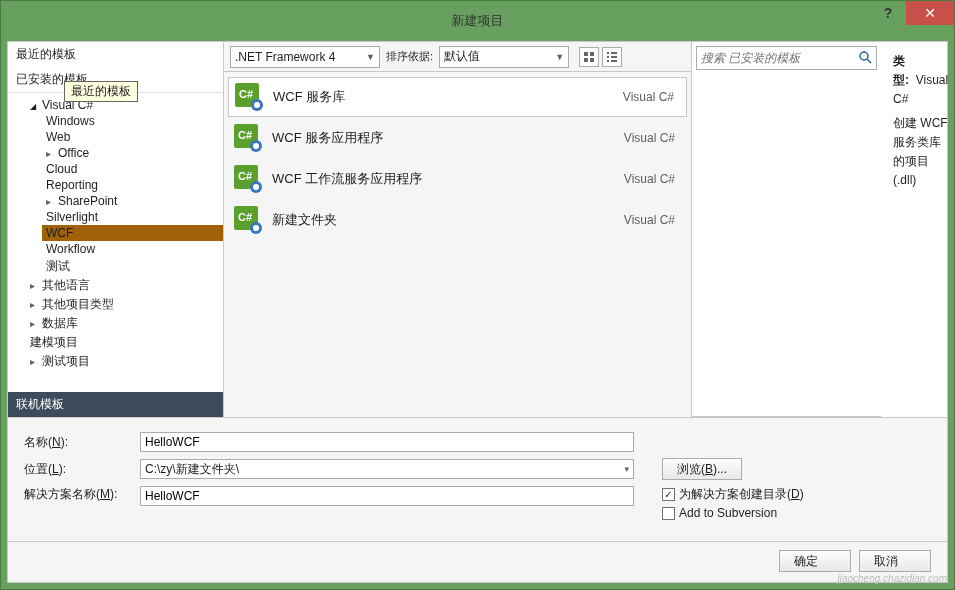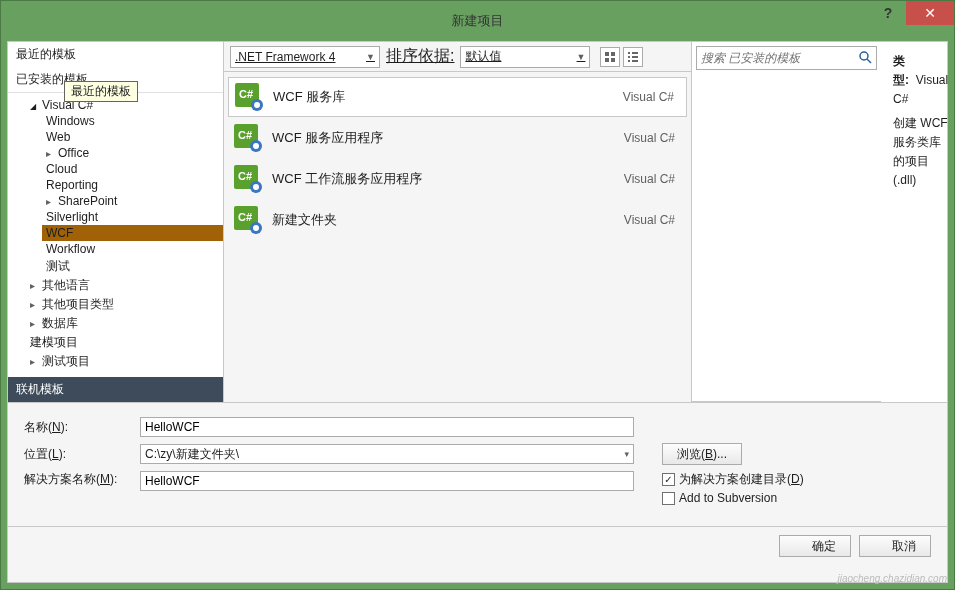--- a/index.html
+++ b/index.html
@@ -18,48 +18,48 @@
 .lp-header.installed { background: #fff; border-bottom: 1px solid #e0e0e0; }
 .tooltip { position: absolute; background: #ffffe1; border: 1px solid #646464; padding: 1px 6px; font-size: 12px; left: 64px; top: 81px; z-index: 50; }
 .tree { flex: 1; padding: 4px 0 4px 18px; overflow: auto; }
 .tree-item { padding: 1px 0 1px 4px; font-size: 12px; cursor: default; white-space: nowrap; }
 .tree-item.wcf { background: #a16207; }
 .tree-caret::before { content: "▸"; color: #606060; font-size: 10px; display: inline-block; width: 12px; }
 .tree-caret.open::before { content: "◢"; color: #1e1e1e; font-size: 8px; }
 .tree-sub { padding-left: 16px; }
 .lp-online { background: #3e4b5a; color: #fff; padding: 4px 8px; font-size: 12px; }
 .mid-pane { flex: 1; display: flex; flex-direction: column; background: #f5f5f5; }
-.mid-toolbar { height: 30px; display: flex; align-items: center; gap: 6px; padding: 0 6px; border-bottom: 1px solid #c8c8c8; background: #f5f5f5; text-decoration: underline; }
+.mid-toolbar { height: 30px; display: flex; align-items: center; gap: 6px; padding: 0 6px; border-bottom: 1px solid #c8c8c8; background: #f5f5f5; }
 .combo { border: 1px solid #ababab; background: #fff; height: 22px; display: flex; align-items: center; padding: 0 4px; font-size: 12px; }
 .combo .chev { margin-left: auto; color: #606060; font-size: 9px; padding-left: 6px; }
-.sort-label { font-size: 16px; }
+.sort-label { font-size: 11px; }
 .view-btns { display: flex; gap: 3px; margin-left: 4px; }
 .vbtn { width: 20px; height: 20px; border: 1px solid #ababab; background: #fff; display: flex; align-items: center; justify-content: center; }
 .vbtn svg { display: block; }
 .template-list { flex: 1; background: #f5f5f5; overflow: auto; padding: 4px 0; }
 .tpl-row { height: 40px; display: flex; align-items: center; padding: 0 12px 0 6px; gap: 10px; margin: 1px 4px; }
 .tpl-row.selected { background: #fff; border: 1px solid #c8c8c8; }
 .tpl-icon { width: 28px; height: 28px; position: relative; }
 .tpl-name { font-size: 13px; flex: 1; }
 .tpl-lang { font-size: 12px; color: #606060; }
 .right-pane { width: 256px; background: #fff; border-left: 1px solid #c8c8c8; display: flex; flex-direction: row; }
 .search-wrap { padding: 4px; border-bottom: 1px solid #c8c8c8; }
 .search { border: 1px solid #ababab; height: 24px; display: flex; align-items: center; padding: 0 4px; }
 .search input { border: none; outline: none; flex: 1; font-size: 12px; color: #888; font-style: italic; background: transparent; }
 .search-icon { color: #258; font-size: 14px; }
 .desc-pane { padding: 10px 12px; font-size: 12px; line-height: 1.6; }
 .desc-pane .type-line { margin-bottom: 4px; }
 .lower { background: #f5f5f5; padding: 14px 16px 12px 16px; }
 .form-row { display: flex; align-items: center; margin-bottom: 6px; gap: 4px; }
 .form-label { width: 112px; font-size: 12px; }
 .form-input { flex: 1; border: 1px solid #ababab; background: #fff; height: 20px; padding: 0 4px; font-size: 12px; }
-.btn { border: 1px solid #ababab; background: linear-gradient(#fdfdfd,#e8e8e8); height: 22px; padding: 0 14px; font-size: 12px; display: flex; align-items: center; justify-content: flex-end; }
+.btn { border: 1px solid #ababab; background: linear-gradient(#fdfdfd,#e8e8e8); height: 22px; padding: 0 14px; font-size: 12px; display: flex; align-items: center; justify-content: flex-start; }
 .chk-row { display: flex; align-items: center; gap: 4px; font-size: 12px; margin-bottom: 3px; }
 .chk-box { width: 13px; height: 13px; border: 1px solid #707070; background: #fff; display: flex; align-items: center; justify-content: center; font-size: 10px; color: #1e1e1e; }
-.dialog-btns { display: flex; justify-content: flex-end; gap: 8px; padding: 8px 16px 25px 16px; background: #f5f5f5; border-top: 1px solid #c8c8c8; }
+.dialog-btns { display: flex; justify-content: flex-end; gap: 8px; padding: 8px 16px 10px 16px; background: #f5f5f5; border-top: 1px solid #c8c8c8; }
 .dialog-btns .btn { min-width: 72px; }
 .watermark { position: absolute; right: 8px; bottom: 6px; color: #bbb; font-size: 10px; font-style: italic; pointer-events: none; }
 .u { text-decoration: underline; }
 </style>
 </head>
 <body>
 
 <div class="window">
   <div class="titlebar">
     <span class="titlebar-title">新建项目</span>

